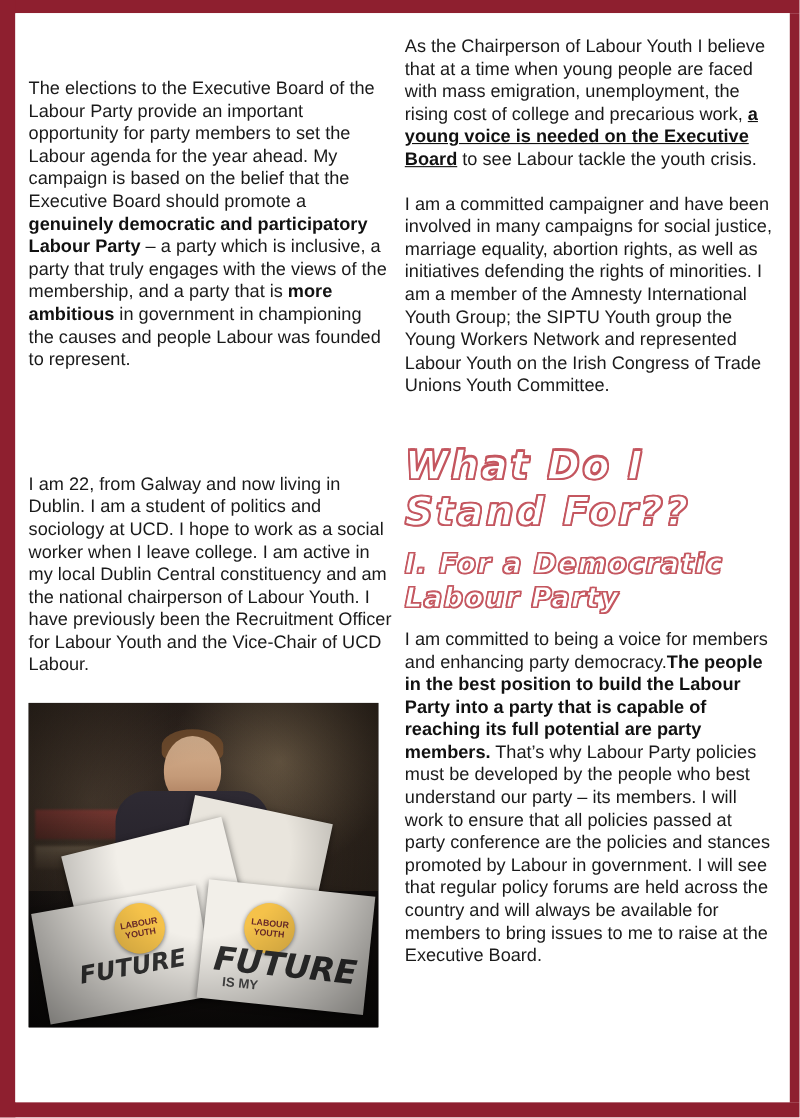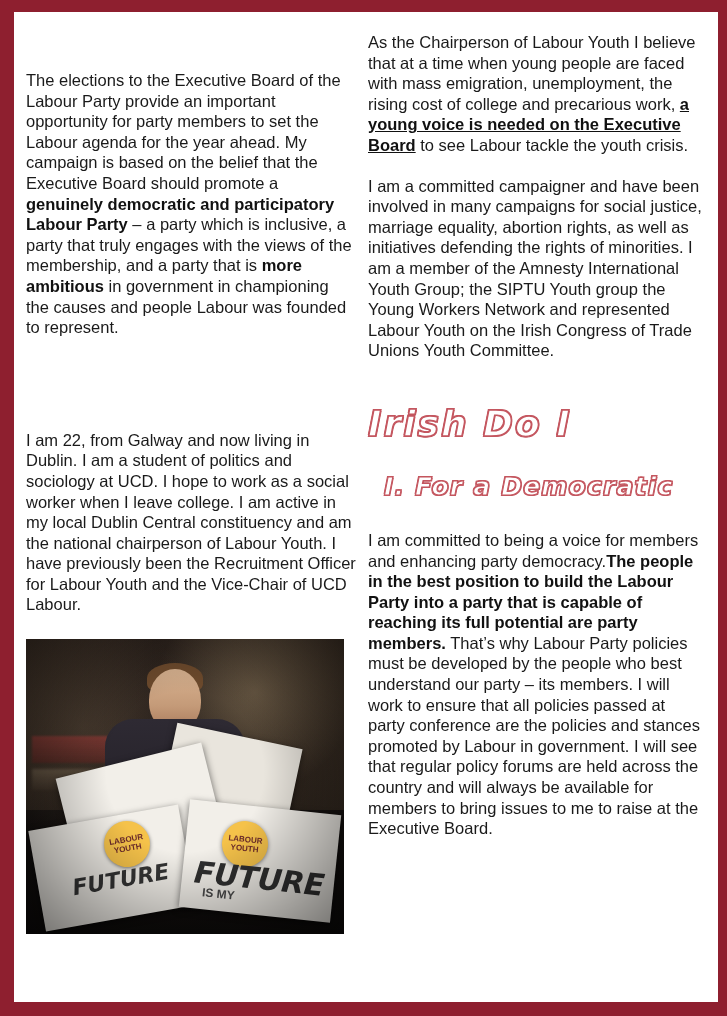--- a/index.html
+++ b/index.html
@@ -101,21 +101,21 @@
     font-size: 25px;
     line-height: 31px;
     letter-spacing: 1.2px;
     color: #ffffff;
     -webkit-text-stroke: 1.1px #c4565f;
     text-shadow:
       -1px -1px 0 #c4565f,
        1px -1px 0 #c4565f,
       -1px  1px 0 #c4565f,
        1px  1px 0 #c4565f;
-    margin: 16px;
+    margin: 0;
   }
 
   .spacer-about { height: 66px; }
   .spacer-after-about-heading { height: 12px; }
   .spacer-before-what { height: 28px; }
   .spacer-after-what { height: 10px; }
   .spacer-after-roman { height: 12px; }
 
   
   .photo {
@@ -312,25 +312,27 @@
       <div style="height:20px"></div>
 
       <p class="body"><span>As the Chairperson of Labour Youth I believe that at a time when young people are faced with mass emigration, unemployment, the rising cost of college and precarious work, </span><u class="emu">a young voice is needed on the Executive Board</u><span> to see Labour tackle the youth crisis.</span></p>
 
       <div style="height:6px"></div>
 
       <p class="body">I am a committed campaigner and have been involved in many campaigns for social justice, marriage equality, abortion rights, as well as initiatives defending the rights of minorities. I am a member of the Amnesty International Youth Group; the SIPTU Youth group the Young Workers Network and represented Labour Youth on the Irish Congress of Trade Unions Youth Committee.</p>
 
       <div class="spacer-before-what"></div>
 
-      <h2 class="heading-big">Irish Do I</h2>
+      <h2 class="heading-big">What Do I</h2>
+      <h2 class="heading-big">Stand For??</h2>
 
       <div class="spacer-after-what"></div>
 
       <h3 class="heading-sub">I. For a Democratic</h3>
+      <h3 class="heading-sub">Labour Party</h3>
 
       <div class="spacer-after-roman"></div>
 
       <p class="body"><span>I am committed to being a voice for members and enhancing party democracy.</span><b class="em">The people in the best position to build the Labour Party into a party that is capable of reaching its full potential are party members.</b><span> That’s why Labour Party policies must be developed by the people who best understand our party – its members. I will work to ensure that all policies passed at party conference are the policies and stances promoted by Labour in government. I will see that regular policy forums are held across the country and will always be available for members to bring issues to me to raise at the Executive Board.</span></p>
     </div>
 
   </div>
 </div>
 
 </body></html>

